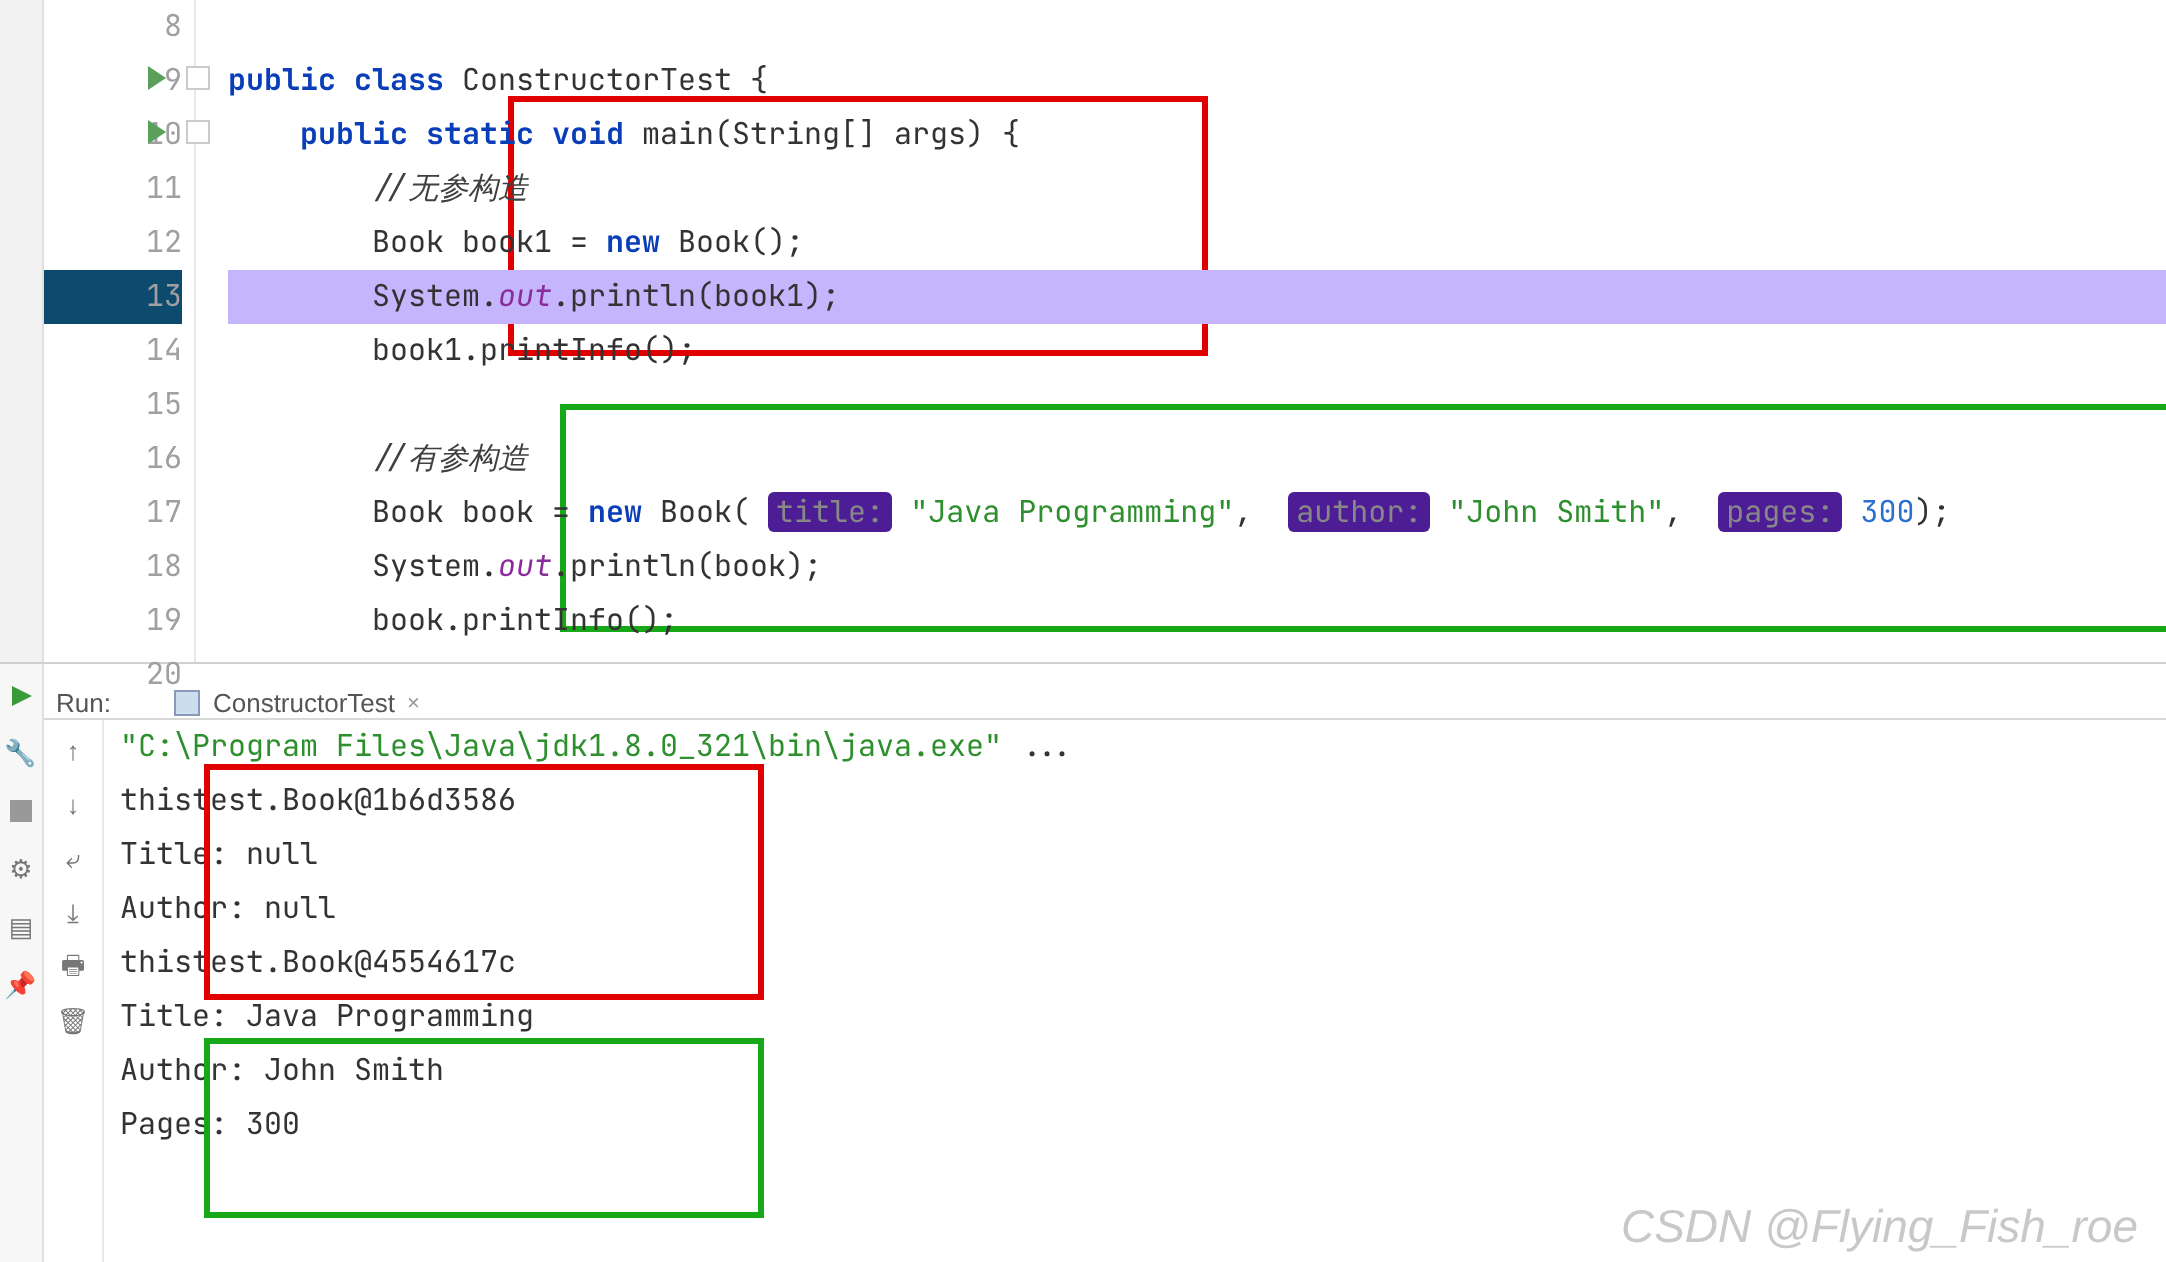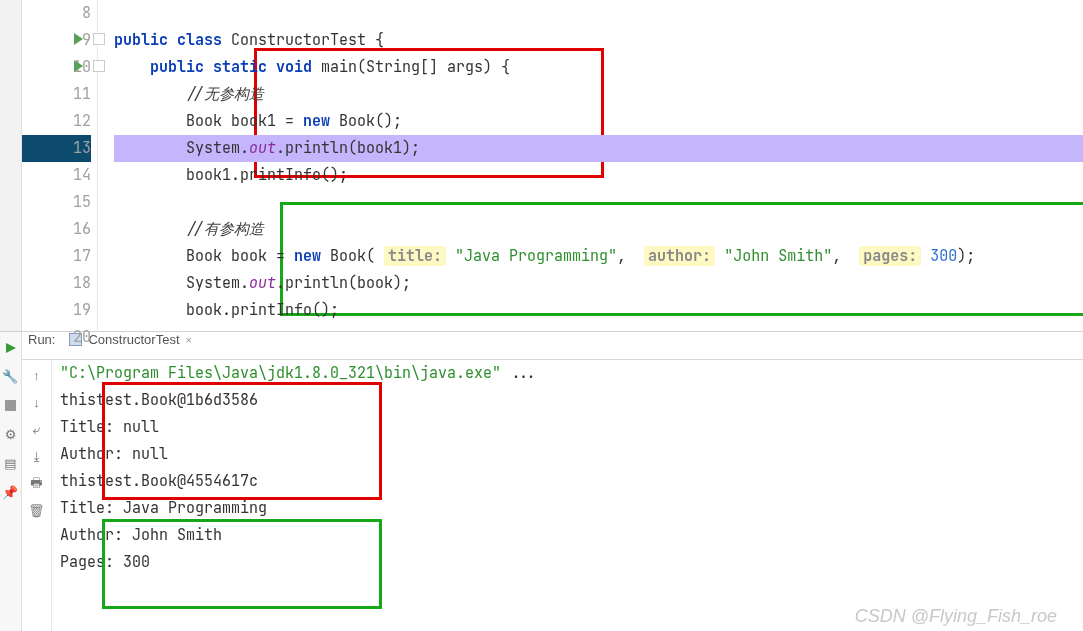--- a/index.html
+++ b/index.html
@@ -58,21 +58,21 @@
       padding-left: 16px;
       position: relative;
     }
     .code-line { height: 27px; white-space: pre; position: relative; }
     .highlight-row { background: #c4b5fd; }
     .kw { color: #0a3db8; font-weight: 600; }
     .comment { color: #404040; font-style: italic; }
     .str { color: #2e8f2e; }
     .num { color: #2e6fd2; }
     .static-it { color: #8a2c9c; font-style: italic; }
-    .hint-bg { background: #fef9c3; color: #888; padding: 0 4px; border-radius: 3px; font-weight: bold; }
+    .hint-bg { background: #4c1d95; color: #888; padding: 0 4px; border-radius: 3px; }
     .red-box {
       position: absolute;
       border: 3px solid #e00000;
       pointer-events: none;
     }
     .green-box {
       position: absolute;
       border: 3px solid #17a817;
       pointer-events: none;
     }
@@ -90,22 +90,22 @@
     }
     .tool-ic {
       width: 15px; height: 15px;
       display:flex;align-items:center;justify-content:center;
       color:#777;
     }
     .run-content { flex: 1; display: flex; flex-direction: column; }
     .run-tabs {
       height: 28px;
       border-bottom: 1px solid #d8d8d8;
-      display: flex; align-items: flex-start;
-      gap: 10px;
+      display: flex; align-items: flex-end;
+      gap: 28px;
       padding-left: 6px;
       font-size: 13px; color:#555;
     }
     .run-tab-active {
       display: flex; align-items: center; gap: 6px;
       padding: 0 4px;
     }
     .run-body { flex:1; display:flex; position:relative; }
     .run-tool-col {
       width: 30px;
@@ -121,24 +121,24 @@
       padding-left: 8px;
       color: #333;
       position: relative;
     }
     .console-line { height:27px; white-space: pre; }
     .path-str { color: #2e8f2e; }
     .red-box.con { left:50px; top:22px; width:280px; height:118px; }
     .green-box.con { left:50px; top:159px; width:280px; height:90px; }
     .watermark {
       position:absolute;
-      right: 26px; bottom: 4px;
+      right: 14px; bottom: 4px;
       color:#c8c8c8;
       font-style: italic;
-      font-size: 18px;
+      font-size: 23px;
       pointer-events:none;
     }
     .close-x { color:#999; font-size:11px; }
     .app-ic { width:13px;height:13px;border:1px solid #89b;background:#cde; }
   </style>
 </head>
 <body>
 
 <div class="editor-area">
   <div class="left-gutter"></div>

